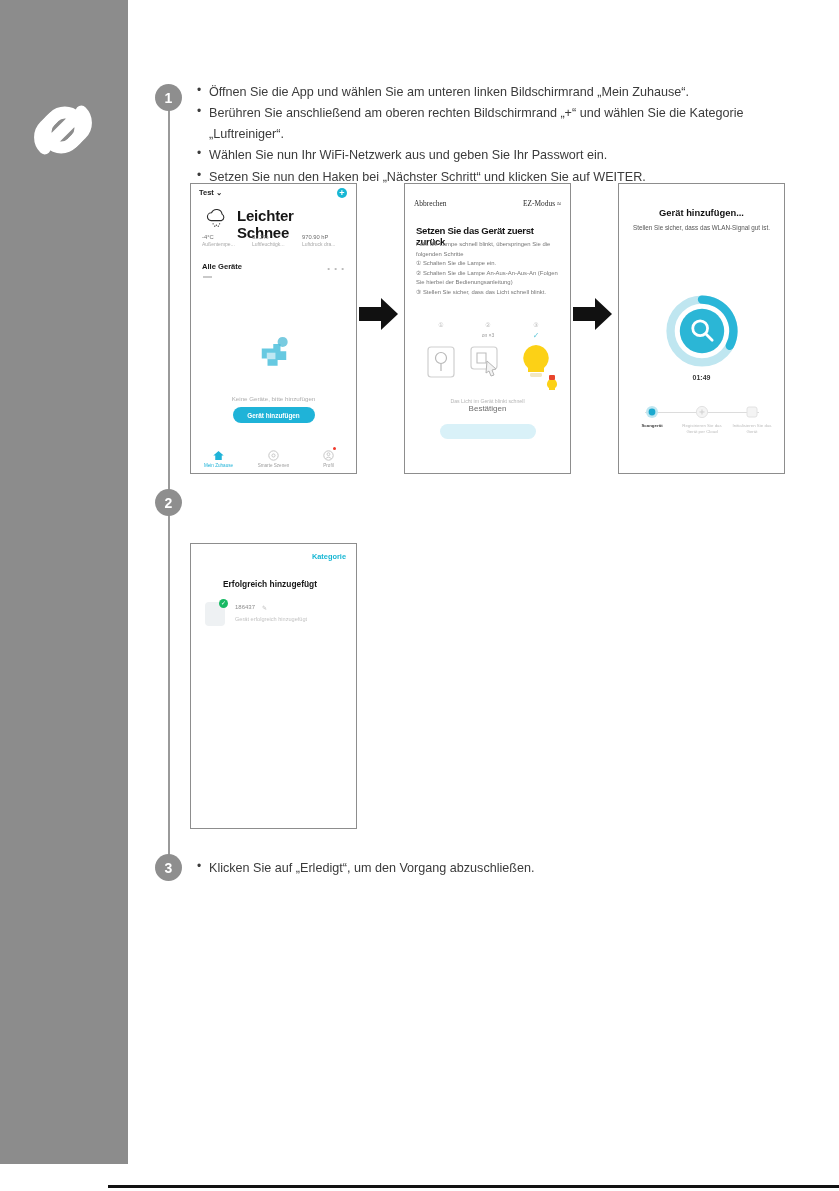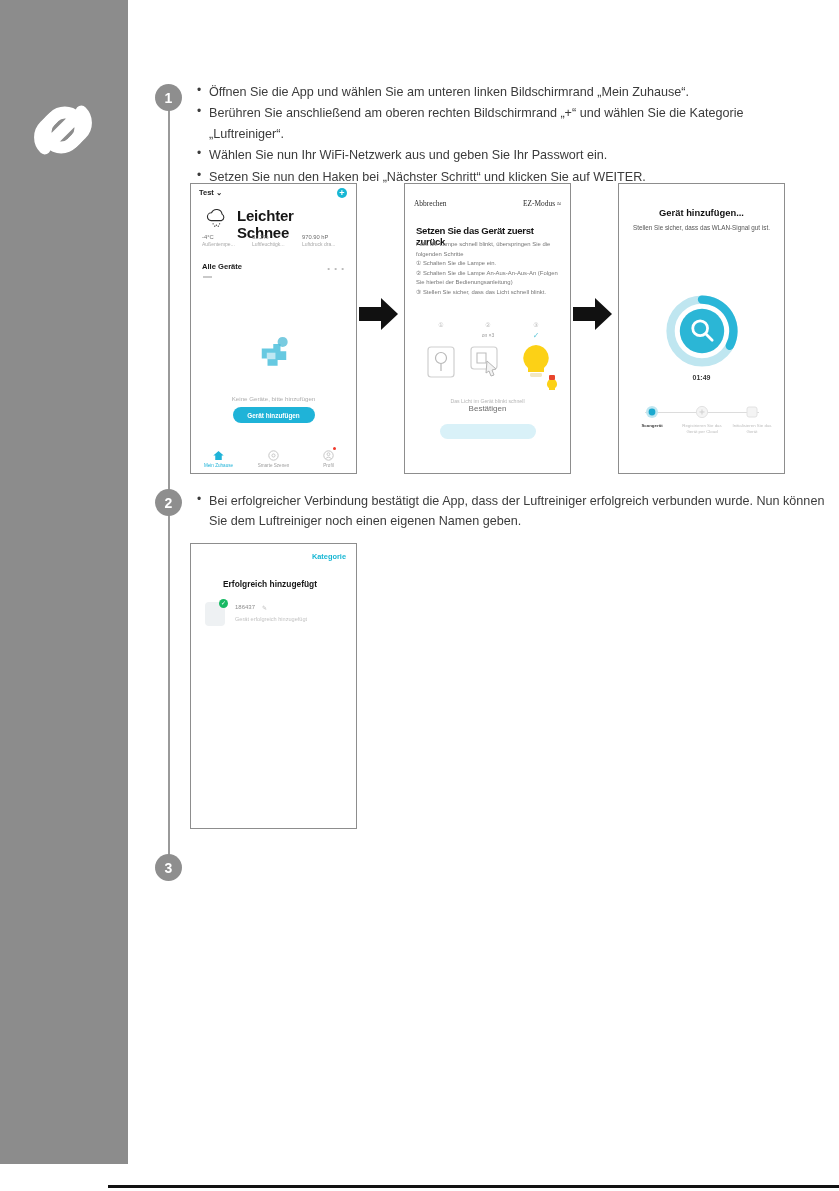--- a/index.html
+++ b/index.html
@@ -329,35 +329,35 @@
       <div class="p3-lab" style="left:48px;">Registrieren Sie das Gerät per Cloud</div>
       <div class="p3-lab" style="left:98px;">Initialisieren Sie das Gerät</div>
     </div>
   </div>
 
   <div class="step-marker" style="left:27px;top:489px;">
     <span>2</span>
   </div>
   <div class="step-line" style="top:513px;height:350px;"></div>
 
-  <div class="step-text" style="left:68px;top:491px;width:640px;">
-    <ul class="bullets">
-      <li>Bei erfolgreicher Verbindung bestätigt die App, dass der Luftreiniger erfolgreich verbunden wurde. Nun können Sie dem Luftreiniger noch einen eigenen Namen geben.</li>
-    </ul>
-  </div>
 
   <div class="phone" style="left:62px;top:543px;width:165px;height:284px;">
     <div class="p4-done">Kategorie</div>
     <div class="p4-title">Erfolgreich hinzugefügt</div>
     <div class="p4-row">
       <div class="p4-thumb"></div>
       <div class="p4-check">✓</div>
       <div class="p4-name">186437</div>
       <div class="p4-pencil">✎</div>
       <div class="p4-desc">Gerät erfolgreich hinzugefügt</div>
     </div>
   </div>
 
   <div class="step-marker" style="left:27px;top:854px;">
     <span>3</span>
   </div>
+  <div class="step-text" style="left:68px;top:858px;width:620px;">
+    <ul class="bullets">
+      <li>Klicken Sie auf „Erledigt“, um den Vorgang abzuschließen.</li>
+    </ul>
+  </div>
 
 </div>
 
 </body></html>

